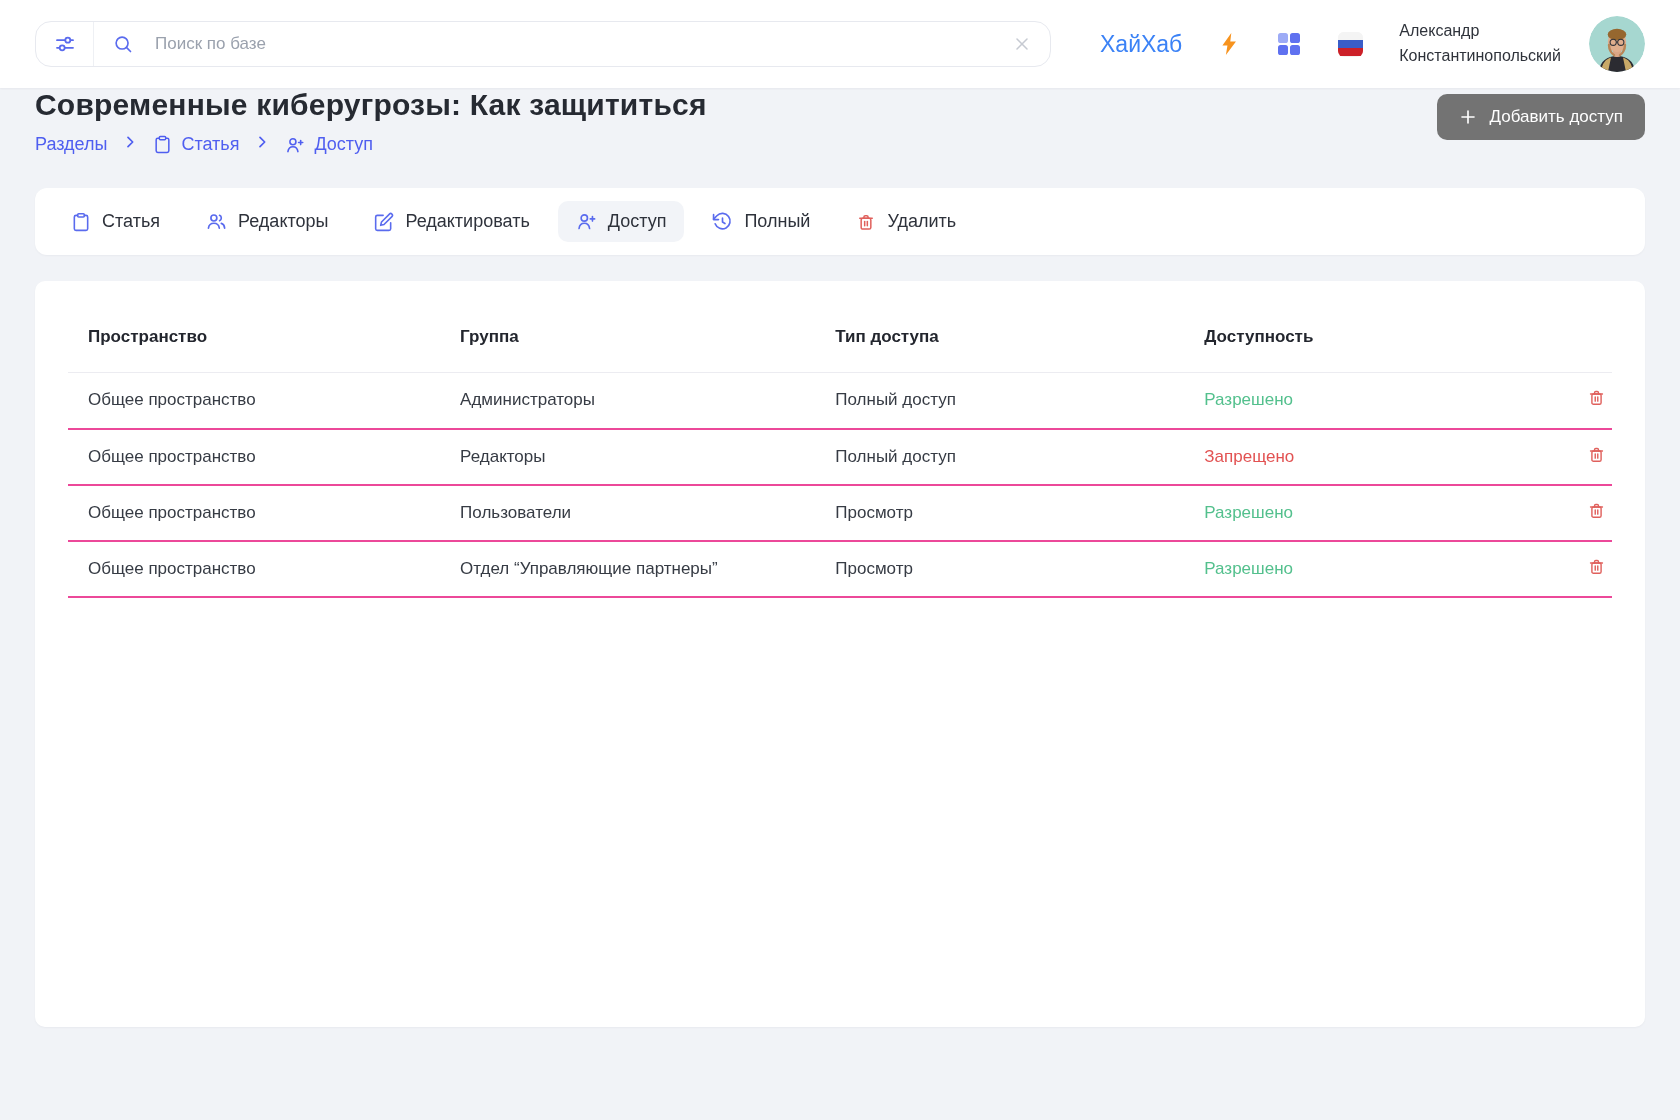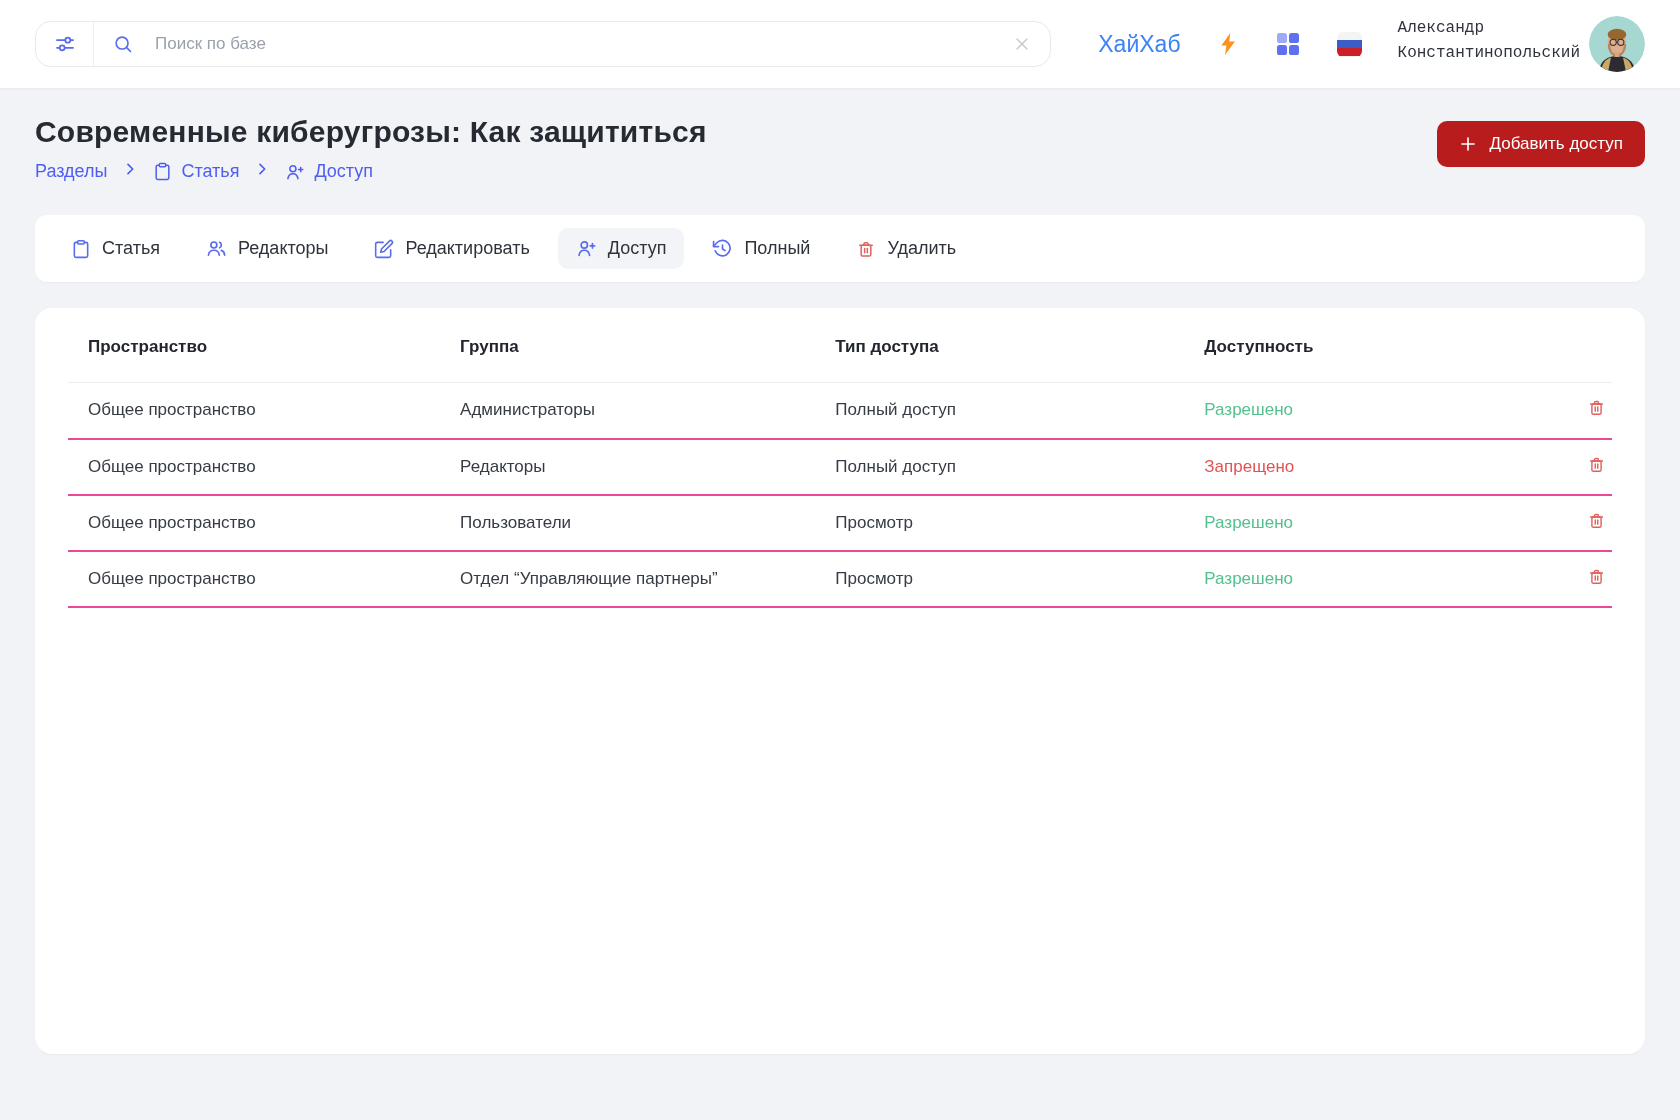--- a/index.html
+++ b/index.html
@@ -31,50 +31,50 @@
   .search-inner input::placeholder { color: #9aa1ad; }
   .clear-btn { border: none; background: none; color: #c6cad2; display: flex; cursor: pointer; }
   .topbar-right { margin-left: auto; display: flex; align-items: center; gap: 36px; }
   .brand-link { color: #3b82f6; font-size: 23px; text-decoration: none; }
   .icon-btn { border: none; background: none; display: flex; cursor: pointer; padding: 0; }
   .flag {
     width: 25px; height: 25px; border-radius: 6px; overflow: hidden;
     display: flex; flex-direction: column; box-shadow: 0 0 0 1px rgba(0,0,0,.05) inset;
   }
   .flag i { flex: 1; display: block; }
-  .user { display: flex; align-items: flex-start; gap: 9px; cursor: pointer; font-family: Liberation Mono, monospace; }
+  .user { display: flex; align-items: center; gap: 28px; cursor: pointer; }
   .user-name { font-size: 16px; color: #2f333b; line-height: 1.55; }
   .avatar { width: 56px; height: 56px; border-radius: 50%; overflow: hidden; flex: 0 0 auto; }
   
   .page { padding: 0 35px; }
-  .page-head { margin-top: 27px; display: flex; justify-content: space-between; align-items: flex-start; }
+  .page-head { display: flex; justify-content: space-between; align-items: flex-start; }
   .page-title { font-size: 30px; font-weight: 700; color: #262a32; letter-spacing: .2px; }
   .breadcrumb { margin-top: 12px; display: flex; align-items: flex-start; gap: 15px; }
   .crumb { display: flex; align-items: center; gap: 9px; color: #4f5ef0; font-size: 18px; text-decoration: none; }
   .crumb-sep { display: flex; color: #4f5ef0; }
   .add-btn {
-    height: 46px; background: #b91c1c; color: #fff; border: none; border-radius: 10px;
+    height: 46px; background: #737373; color: #fff; border: none; border-radius: 10px;
     padding: 0 22px; font-size: 17px; font-family: inherit; display: flex; align-items: center;
     gap: 13px; cursor: pointer; margin-top: 6px;
   }
   
   .tabs-card {
     margin-top: 33px; background: #fff; border-radius: 12px; padding: 13px 18px;
     display: flex; gap: 10px; box-shadow: 0 1px 2px rgba(16,24,40,.04);
   }
   .tab {
     display: flex; align-items: center; gap: 11px; padding: 10px 18px; border-radius: 10px;
     font-size: 18px; color: #2e323b; background: none; border: none; font-family: inherit; cursor: pointer;
   }
   .tab.active { background: #f2f4f8; }
   .ticon { display: flex; color: #5a6bee; }
   .ticon.red { color: #e0605c; }
   
   .main-card {
-    margin: 26px 0 35px; background: #fff; border-radius: 17px; padding: 17px 33px;
+    margin: 26px 0 35px; background: #fff; border-radius: 10px; padding: 34px 33px;
     height: 746px; box-shadow: 0 1px 2px rgba(16,24,40,.04);
   }
   table { width: 100%; border-collapse: collapse; }
   th {
     text-align: left; font-size: 17px; font-weight: 700; color: #23262e;
     padding: 12px 0 25px 20px; border-bottom: 1px solid #ececf1;
   }
   td {
     font-size: 17px; color: #363b44; padding: 0 0 0 20px; height: 56px;
     border-bottom: 2px solid #ec4899;

